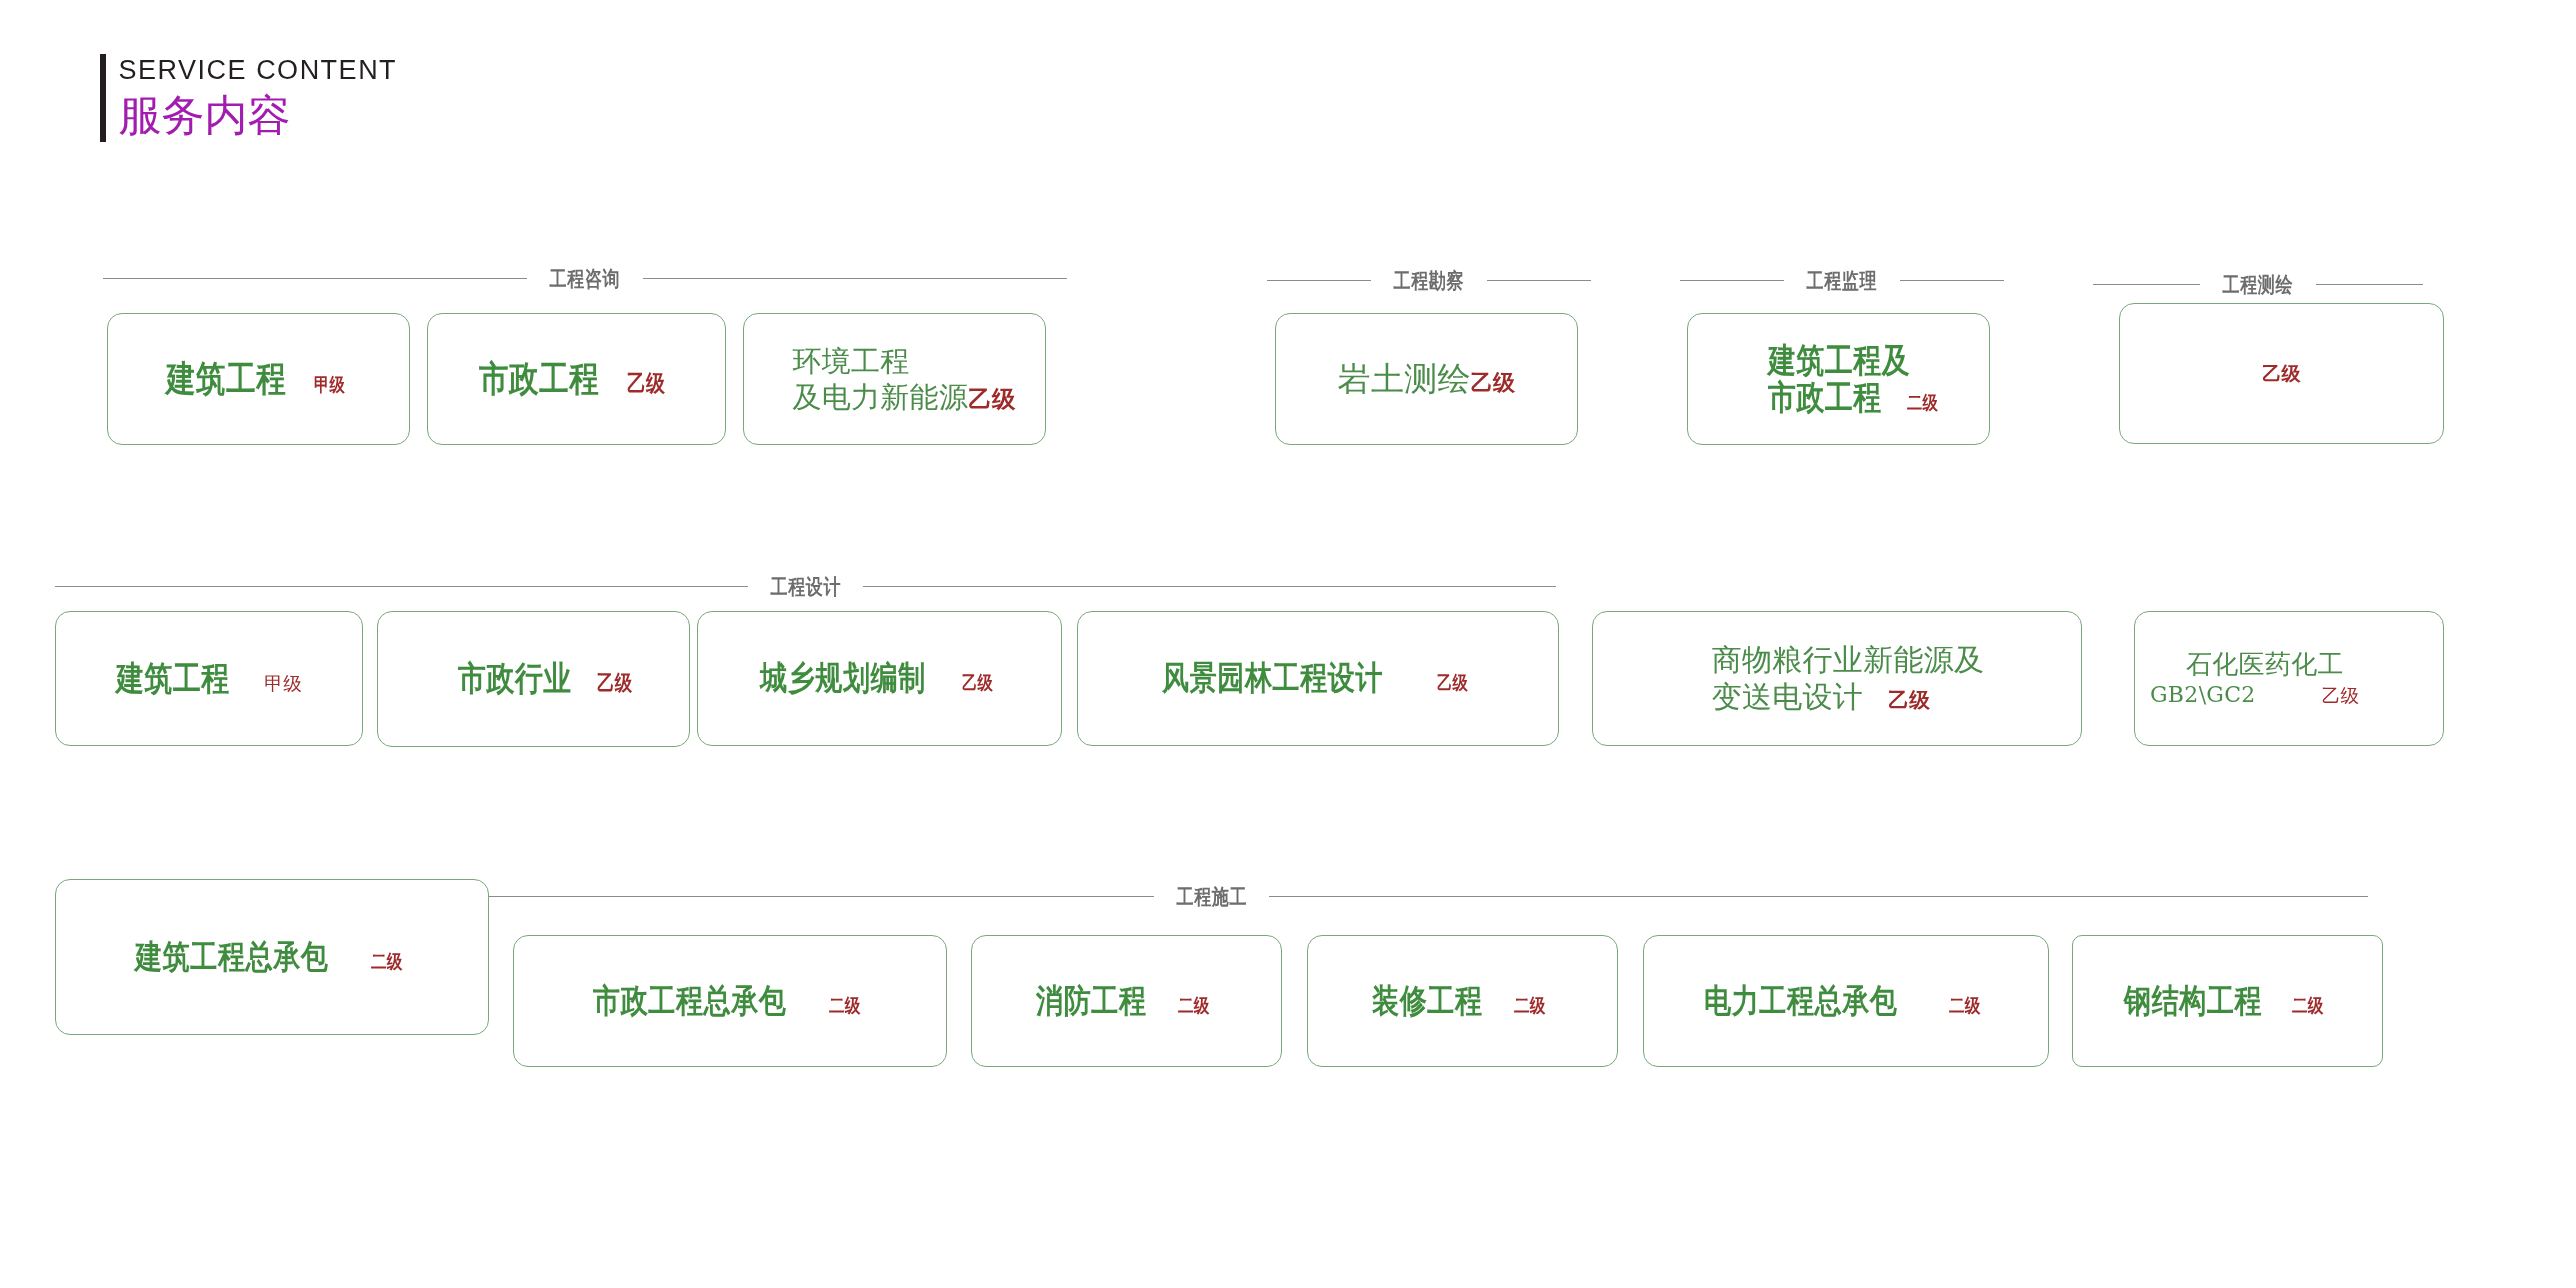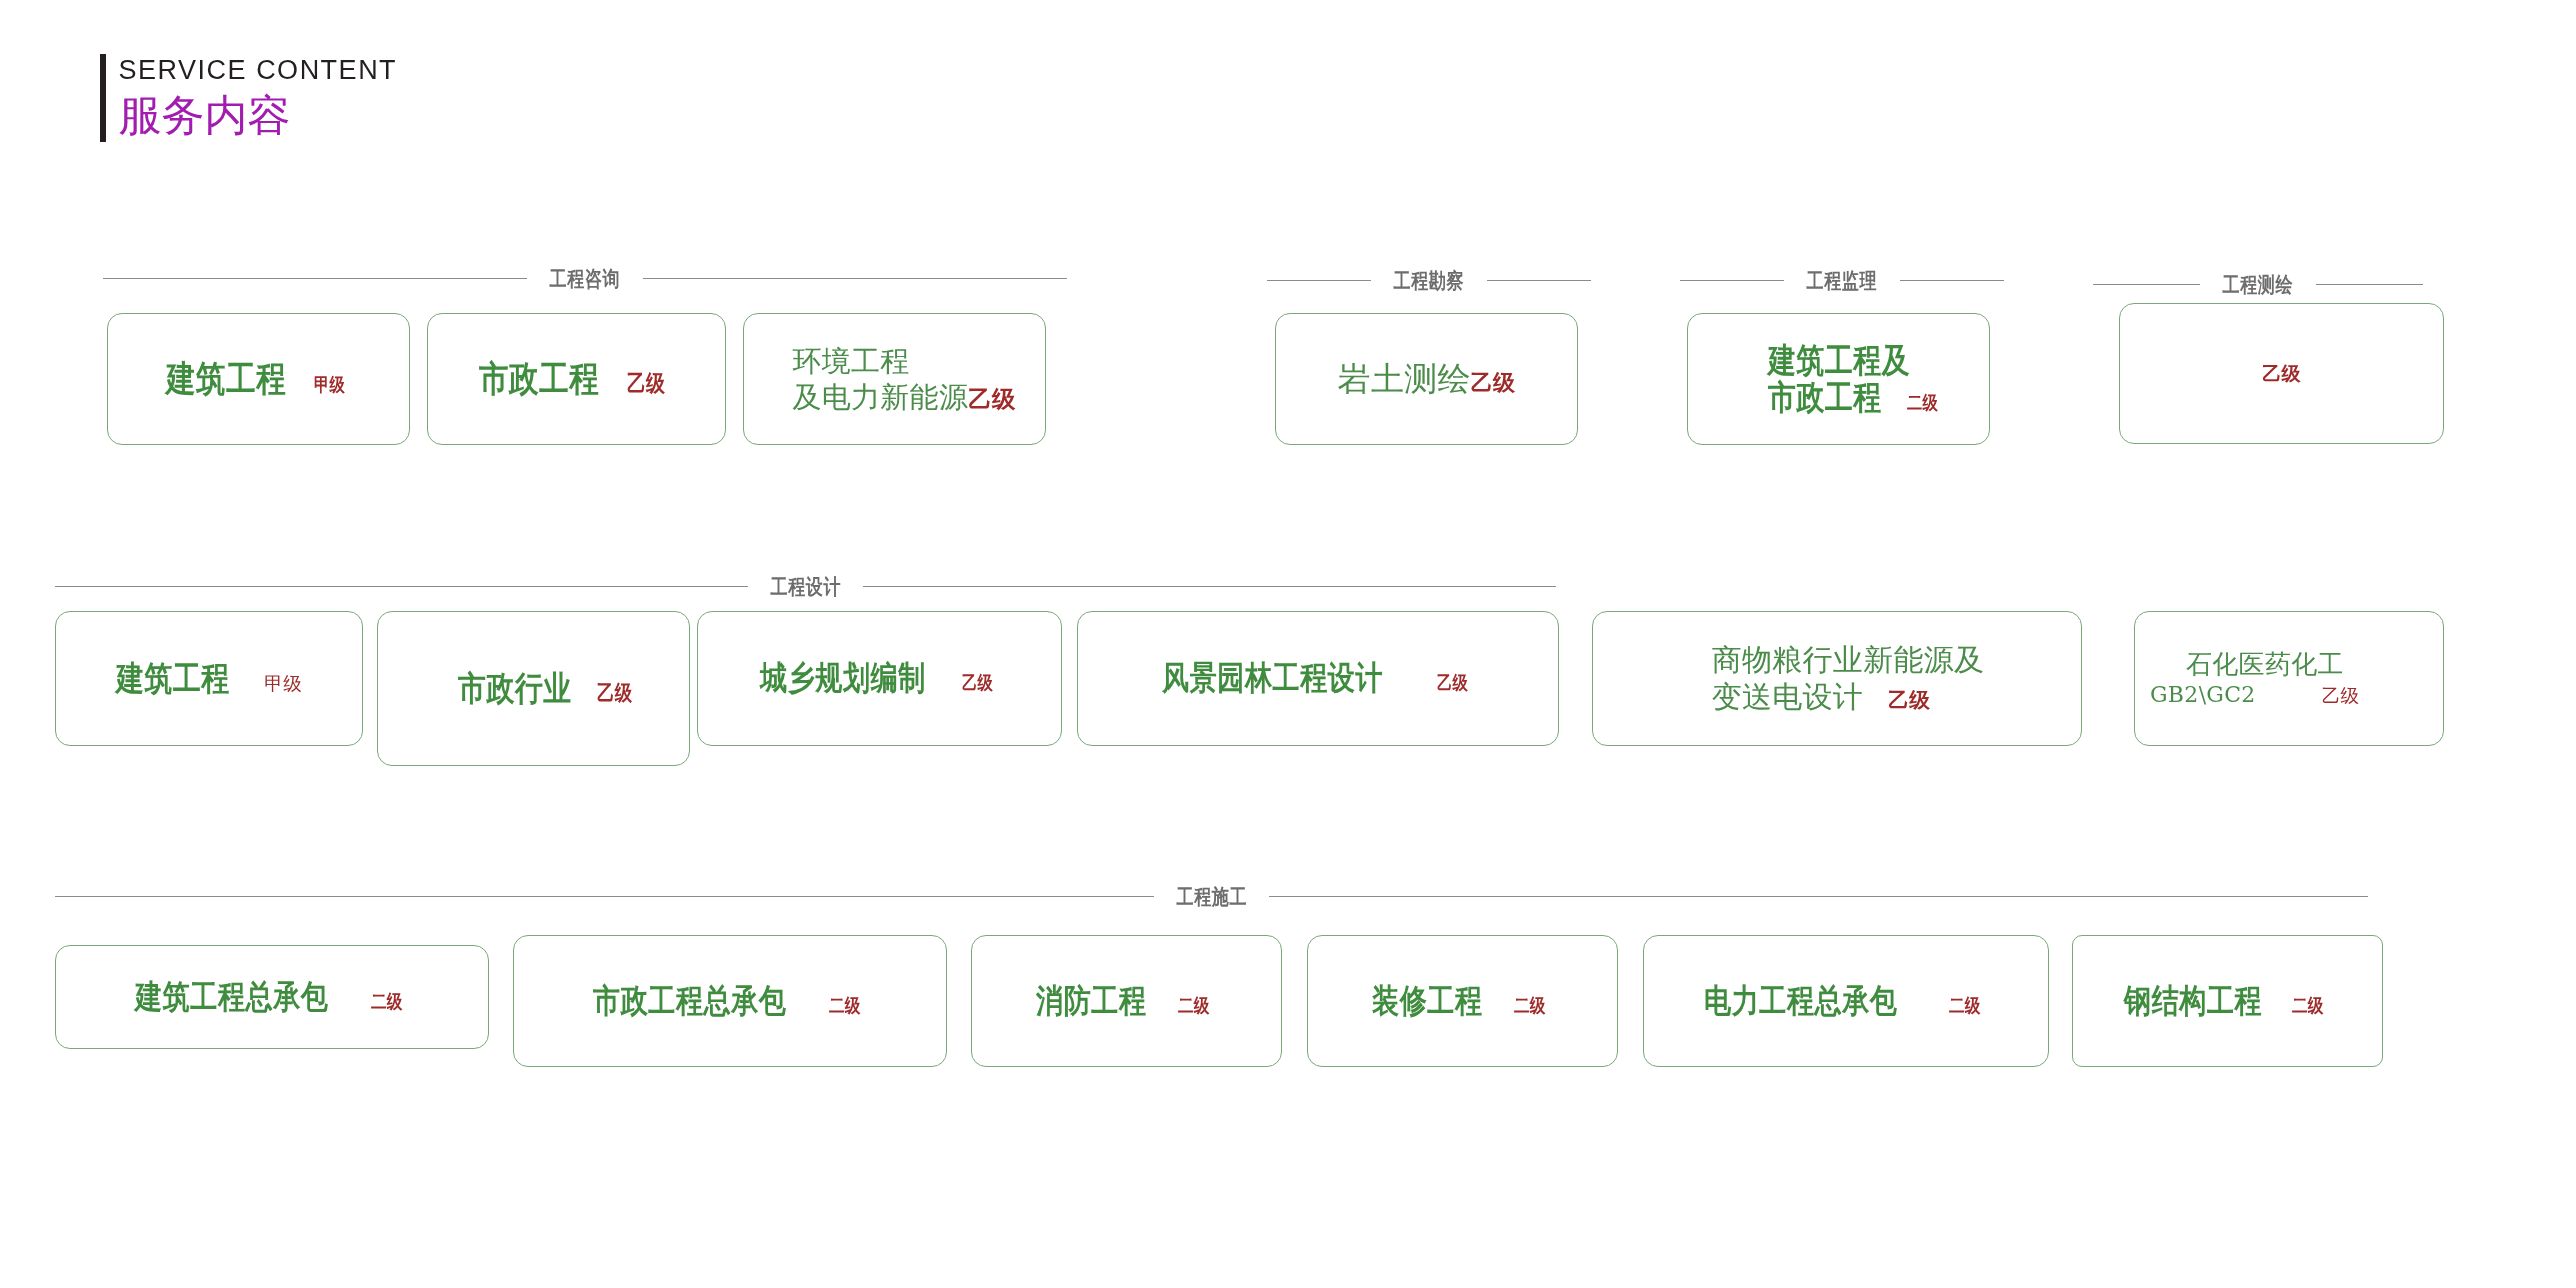--- a/index.html
+++ b/index.html
@@ -221,21 +221,21 @@
   <div class="rule"></div>
 </div>
 
 <div class="card" style="left:55px; top:611px; width:308px; height:135px;">
   <div class="card-inner">
     <span class="ctitle" style="font-size:34px;">建筑工程</span>
     <span class="cgrade" style="font-size:18.6px; margin-left:9.6px; font-family:'DejaVu Serif',serif; font-weight:normal; transform:none;">甲级</span>
   </div>
 </div>
 
-<div class="card" style="left:377px; top:611px; width:313px; height:155px;padding-left:32px;">
+<div class="card" style="left:377px; top:611px; width:313px; height:136px;padding-left:32px;">
   <div class="card-inner">
     <span class="ctitle" style="font-size:34px;">市政行业</span>
     <span class="cgrade" style="font-size:21.3px;">乙级</span>
   </div>
 </div>
 
 <div class="card" style="left:697px; top:611px; width:365px; height:135px;">
   <div class="card-inner">
     <span class="ctitle" style="font-size:33px;">城乡规划编制</span>
     <span class="cgrade" style="font-size:18.6px;">乙级</span>
@@ -268,21 +268,21 @@
     </span>
   </div>
 </div>
 
 <div class="divider" style="left:55px; top:880px; width:2313px;">
   <div class="rule"></div>
   <div class="dtitle">工程施工</div>
   <div class="rule"></div>
 </div>
 
-<div class="card" style="left:55px; top:945px; width:434px; height:104px;">
+<div class="card" style="left:55px; top:879px; width:434px; height:156px;">
   <div class="card-inner">
     <span class="ctitle" style="font-size:33px;">建筑工程总承包</span>
     <span class="cgrade" style="font-size:19px;">二级</span>
   </div>
 </div>
 
 <div class="card" style="left:513px; top:935px; width:434px; height:132px;">
   <div class="card-inner">
     <span class="ctitle" style="font-size:33px;">市政工程总承包</span>
     <span class="cgrade" style="font-size:19px;">二级</span>

